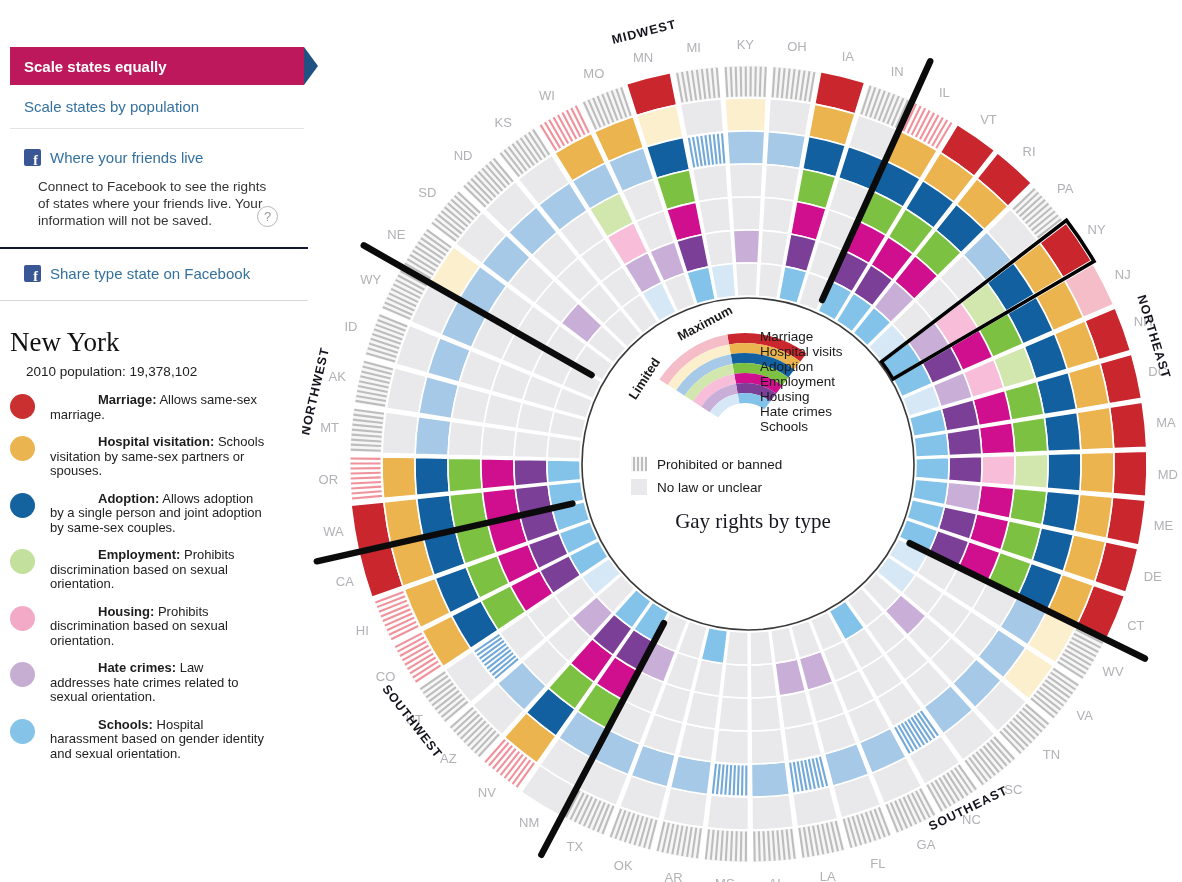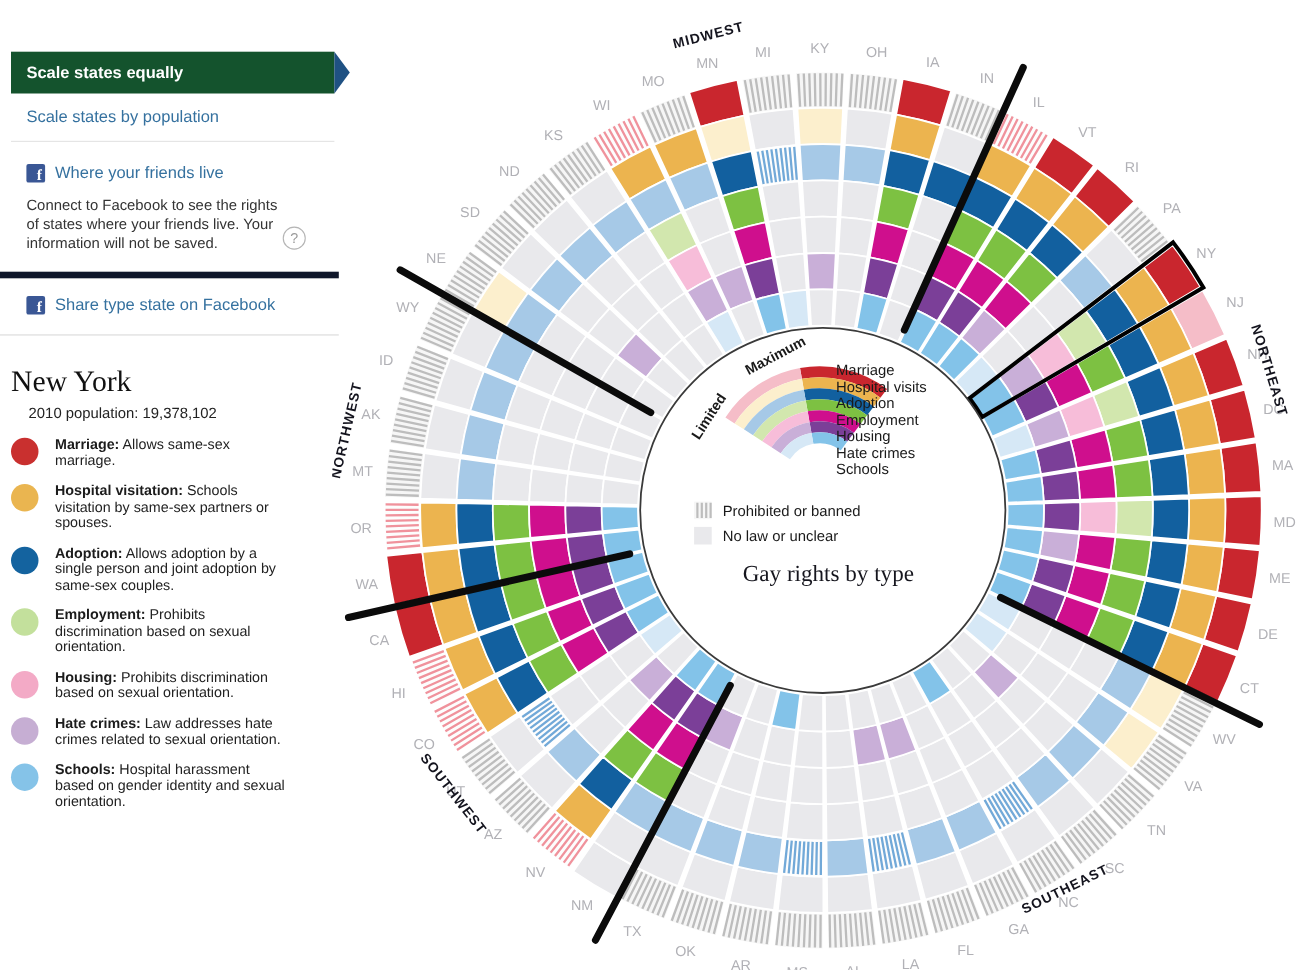--- a/index.html
+++ b/index.html
@@ -1,43 +1,43 @@
 <!DOCTYPE html>
 <html><head>
 <meta charset="utf-8">
 <style>
   html,body{margin:0;padding:0;background:#fff;width:1182px;height:882px;overflow:hidden;
     font-family:"Liberation Sans",sans-serif;-webkit-font-smoothing:antialiased;}
   #app{position:relative;width:1182px;height:882px;}
   
   #sidebar{position:absolute;left:0;top:0;width:308px;height:882px;}
   .tab{font-size:15px;cursor:pointer;}
-  .tab-active{position:relative;margin:47px 0 0 10px;width:294px;height:38px;background:#14532d;color:#fff;
+  .tab-active{position:relative;margin:47px 0 0 10px;width:294px;height:38px;background:#be185d;color:#fff;
     display:flex;align-items:center;padding-left:14px;box-sizing:border-box;font-weight:bold;}
   .tab-active::after{content:"";position:absolute;right:-14px;top:0;width:0;height:0;
     border-top:19px solid transparent;border-bottom:19px solid transparent;border-left:14px solid #1f5183;}
   .tab-inactive{margin:0 0 0 10px;width:294px;height:44px;color:#35719f;display:flex;align-items:center;
     padding-left:14px;box-sizing:border-box;border-bottom:1px solid #e3e3e3;}
   .fb-row{display:flex;align-items:center;margin:20px 0 0 24px;gap:9px;}
   .fb-icon{width:17px;height:17px;background:#3a5795;border-radius:2px;position:relative;flex:0 0 17px;}
   .fb-icon span{position:absolute;right:3px;bottom:-3px;color:#fff;font-weight:bold;font-size:14px;font-family:"Liberation Serif",serif;}
   .fb-link{color:#35719f;font-size:15px;cursor:pointer;}
   .fb-para{margin:12px 24px 0 24px;width:240px;font-size:13.5px;color:#333;line-height:17px;}
-  .fb-para-wrap{position:relative;border-bottom:6px solid #0f172a;padding-bottom:18px;}
+  .fb-para-wrap{position:relative;border-bottom:2px solid #0f172a;padding-bottom:18px;padding-left:14px;}
   .help-circle{position:absolute;right:30px;bottom:20px;width:19px;height:19px;border:1.5px solid #b5b5b5;
     border-radius:50%;color:#9a9a9a;font-size:13px;display:flex;align-items:center;justify-content:center;}
   .fb-status{margin:16px 0 0 24px;font-size:13.5px;color:#555;}
   .side-rule{border:none;border-top:1px solid #d9d9d9;margin:18px 0 0 0;}
   .state-name{margin:26px 0 0 10px;font-family:"Liberation Serif",serif;font-size:27px;color:#111;}
   .state-pop{margin:6px 0 0 26px;font-size:13.5px;color:#222;}
   .key-list{margin:14px 0 0 10px;}
   .key-item{display:flex;margin-top:13px;}
   .key-dot{width:25px;height:25px;border-radius:50%;flex:0 0 25px;margin-right:15px;margin-top:1px;}
   .key-text{font-size:13px;color:#222;line-height:14.5px;width:215px;}
-  .key-text b{color:#1c1c1c;}
+  .key-text b{color:#1c1c1c;margin-left:48px;}
   
   #chartwrap{position:absolute;left:302px;top:0;width:880px;height:882px;}
   text{font-family:"Liberation Sans",sans-serif;}
   .state-label{font-size:13px;fill:#b1b1b6;}
   .region-label{font-size:12.5px;font-weight:bold;fill:#14141e;letter-spacing:1px;}
   .fan-ring-label{font-size:13.5px;fill:#1a1a1a;}
   .fan-side-label{font-size:13px;font-weight:bold;fill:#1a1a1a;}
   .swatch-label{font-size:13.5px;fill:#1a1a1a;}
   .center-title{font-family:"Liberation Serif",serif;font-size:21px;fill:#16161e;}
 </style>

